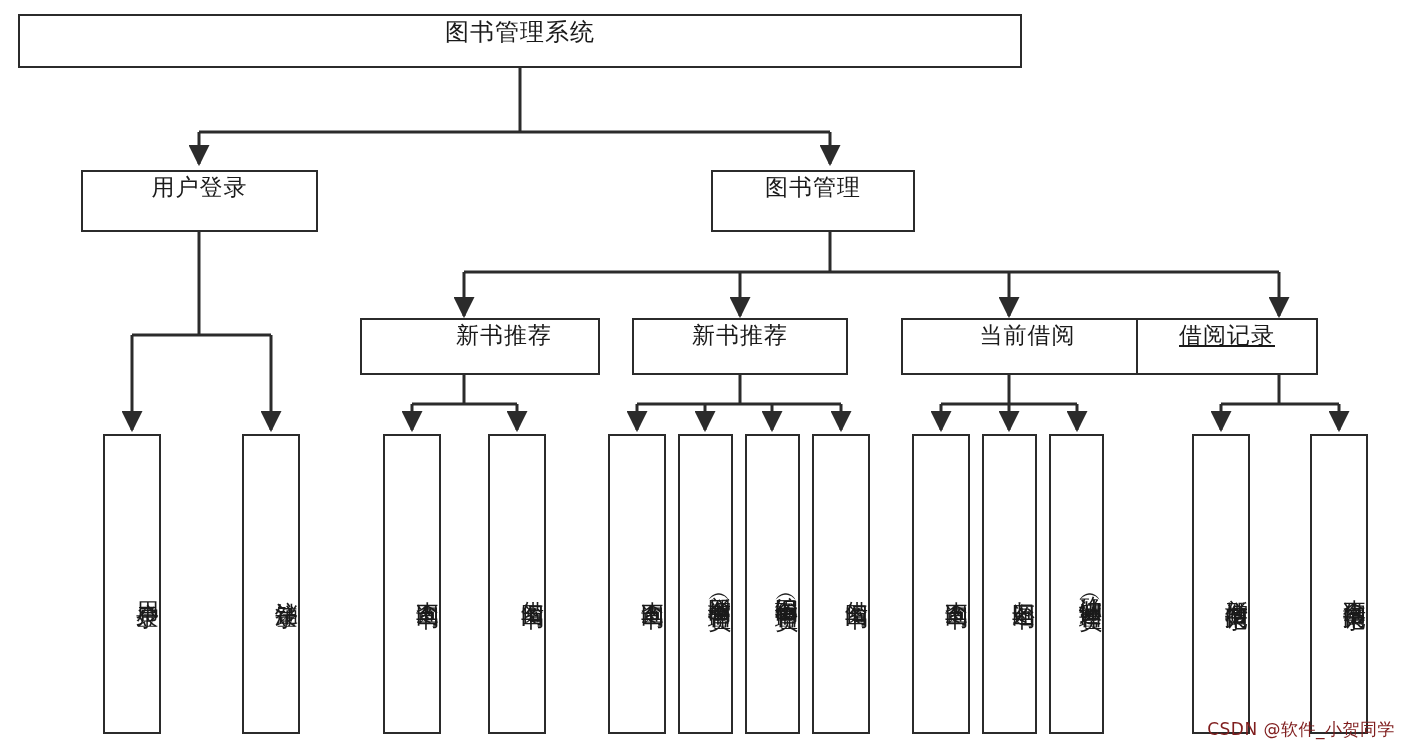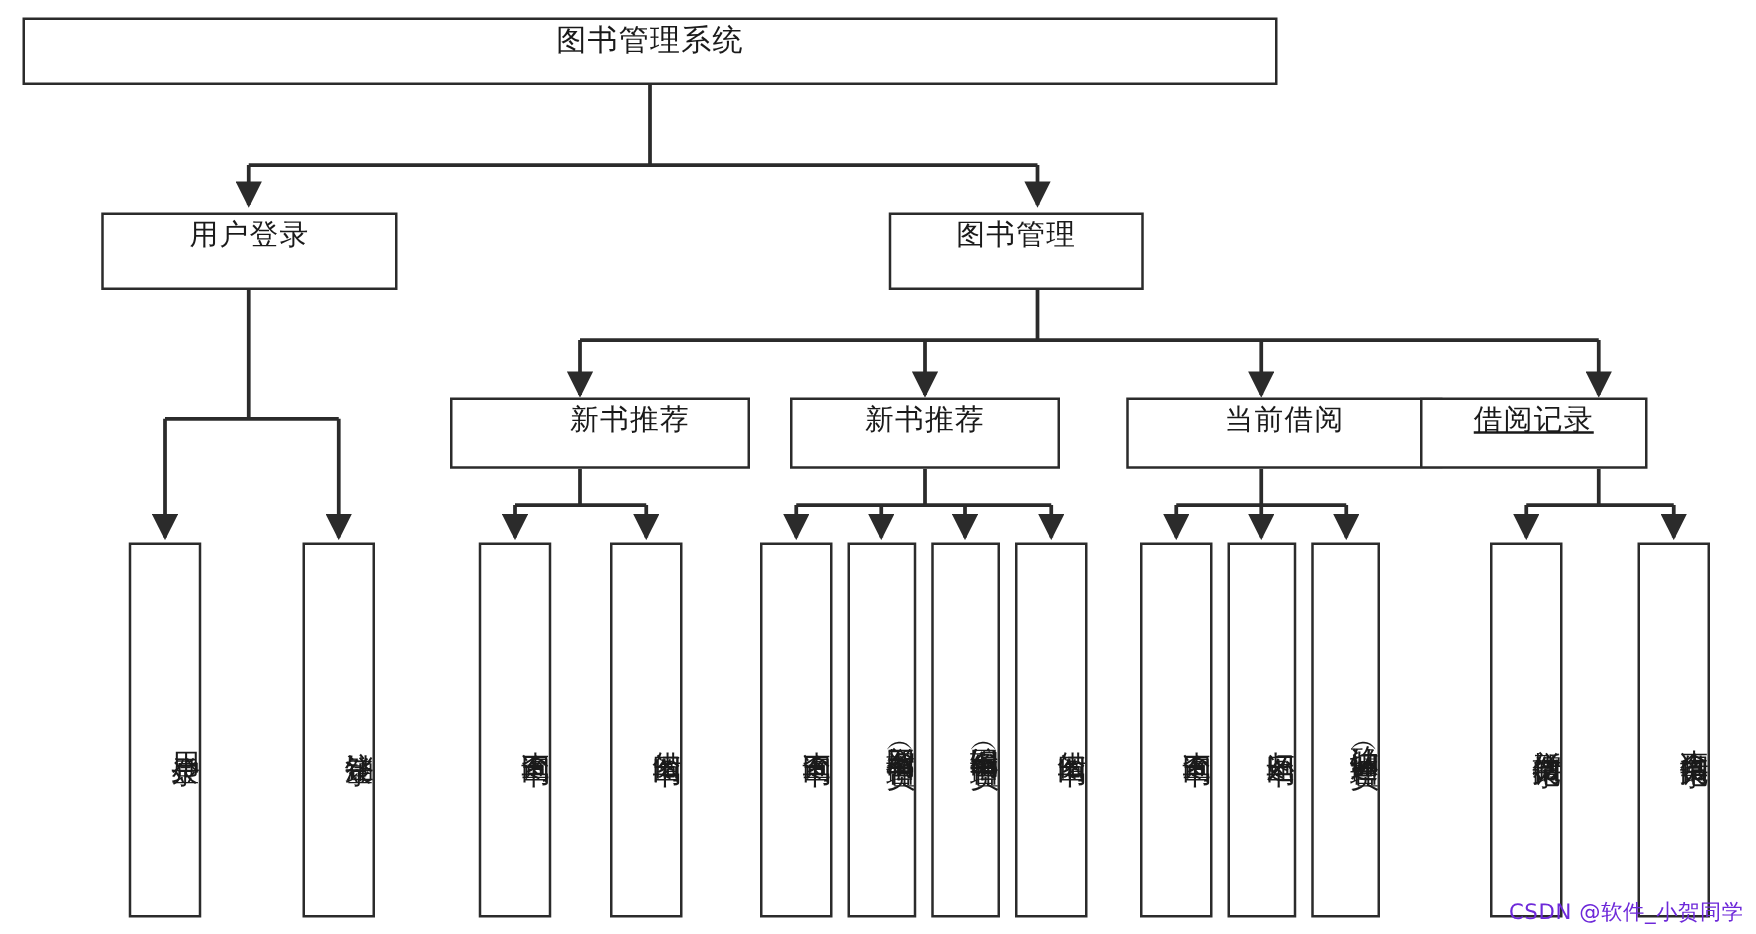--- a/index.html
+++ b/index.html
@@ -53,21 +53,21 @@
     line-height: 1.04;
   }
   .node.root {
     font-size: 24px;
   }
   #watermark {
     position: absolute;
     right: 10px;
     bottom: 6px;
     font-size: 17px;
-    color: #6d28d9;
+    color: #7f1d1d;
     letter-spacing: 0.5px;
     white-space: nowrap;
     pointer-events: none;
   }
 </style>
 </head>
 <body>
 
 <div id="canvas">
 

